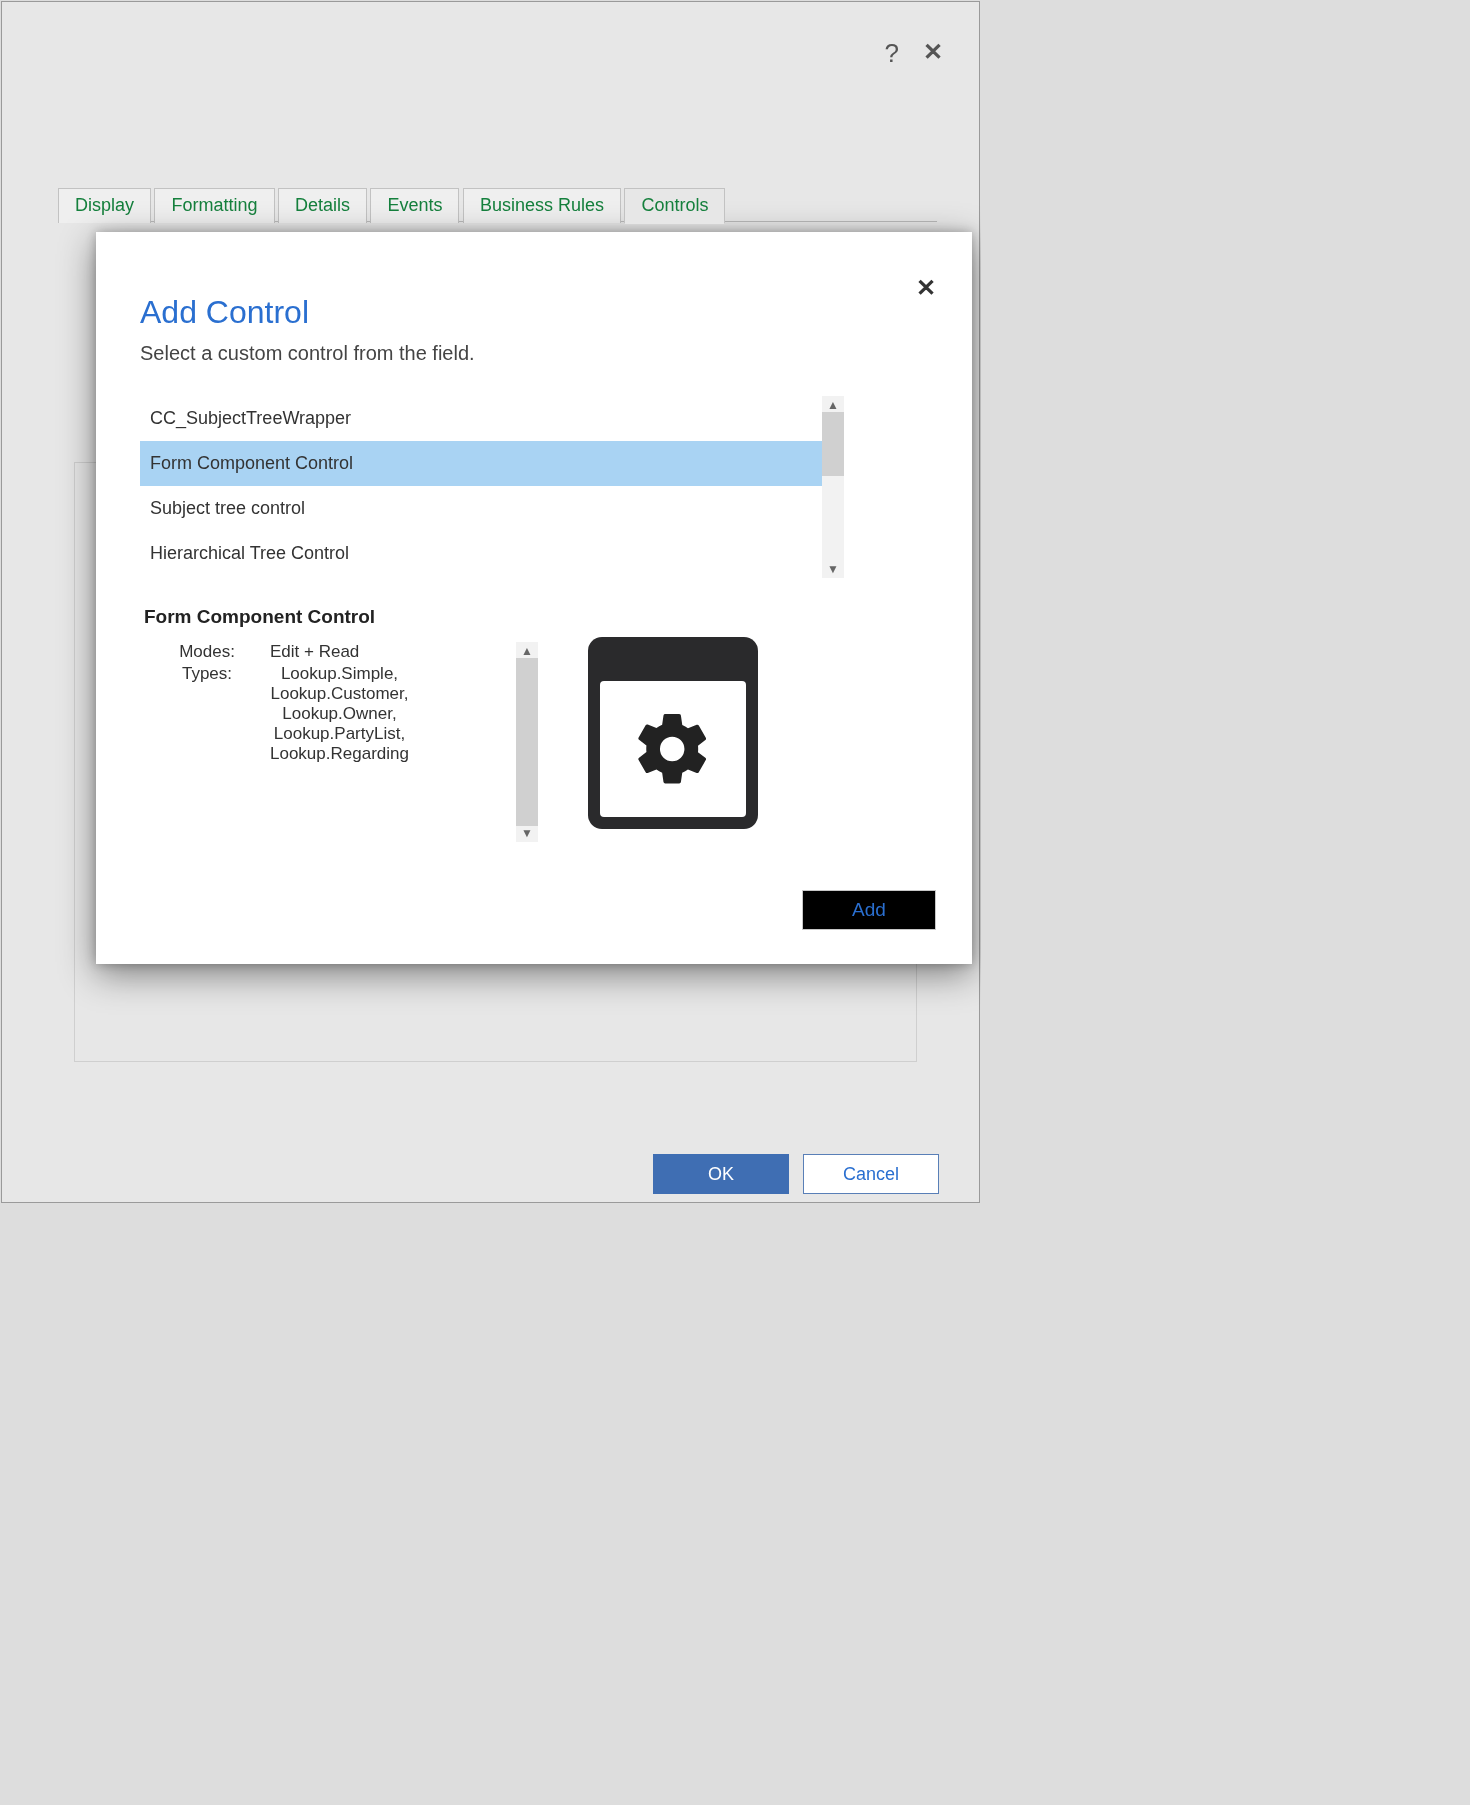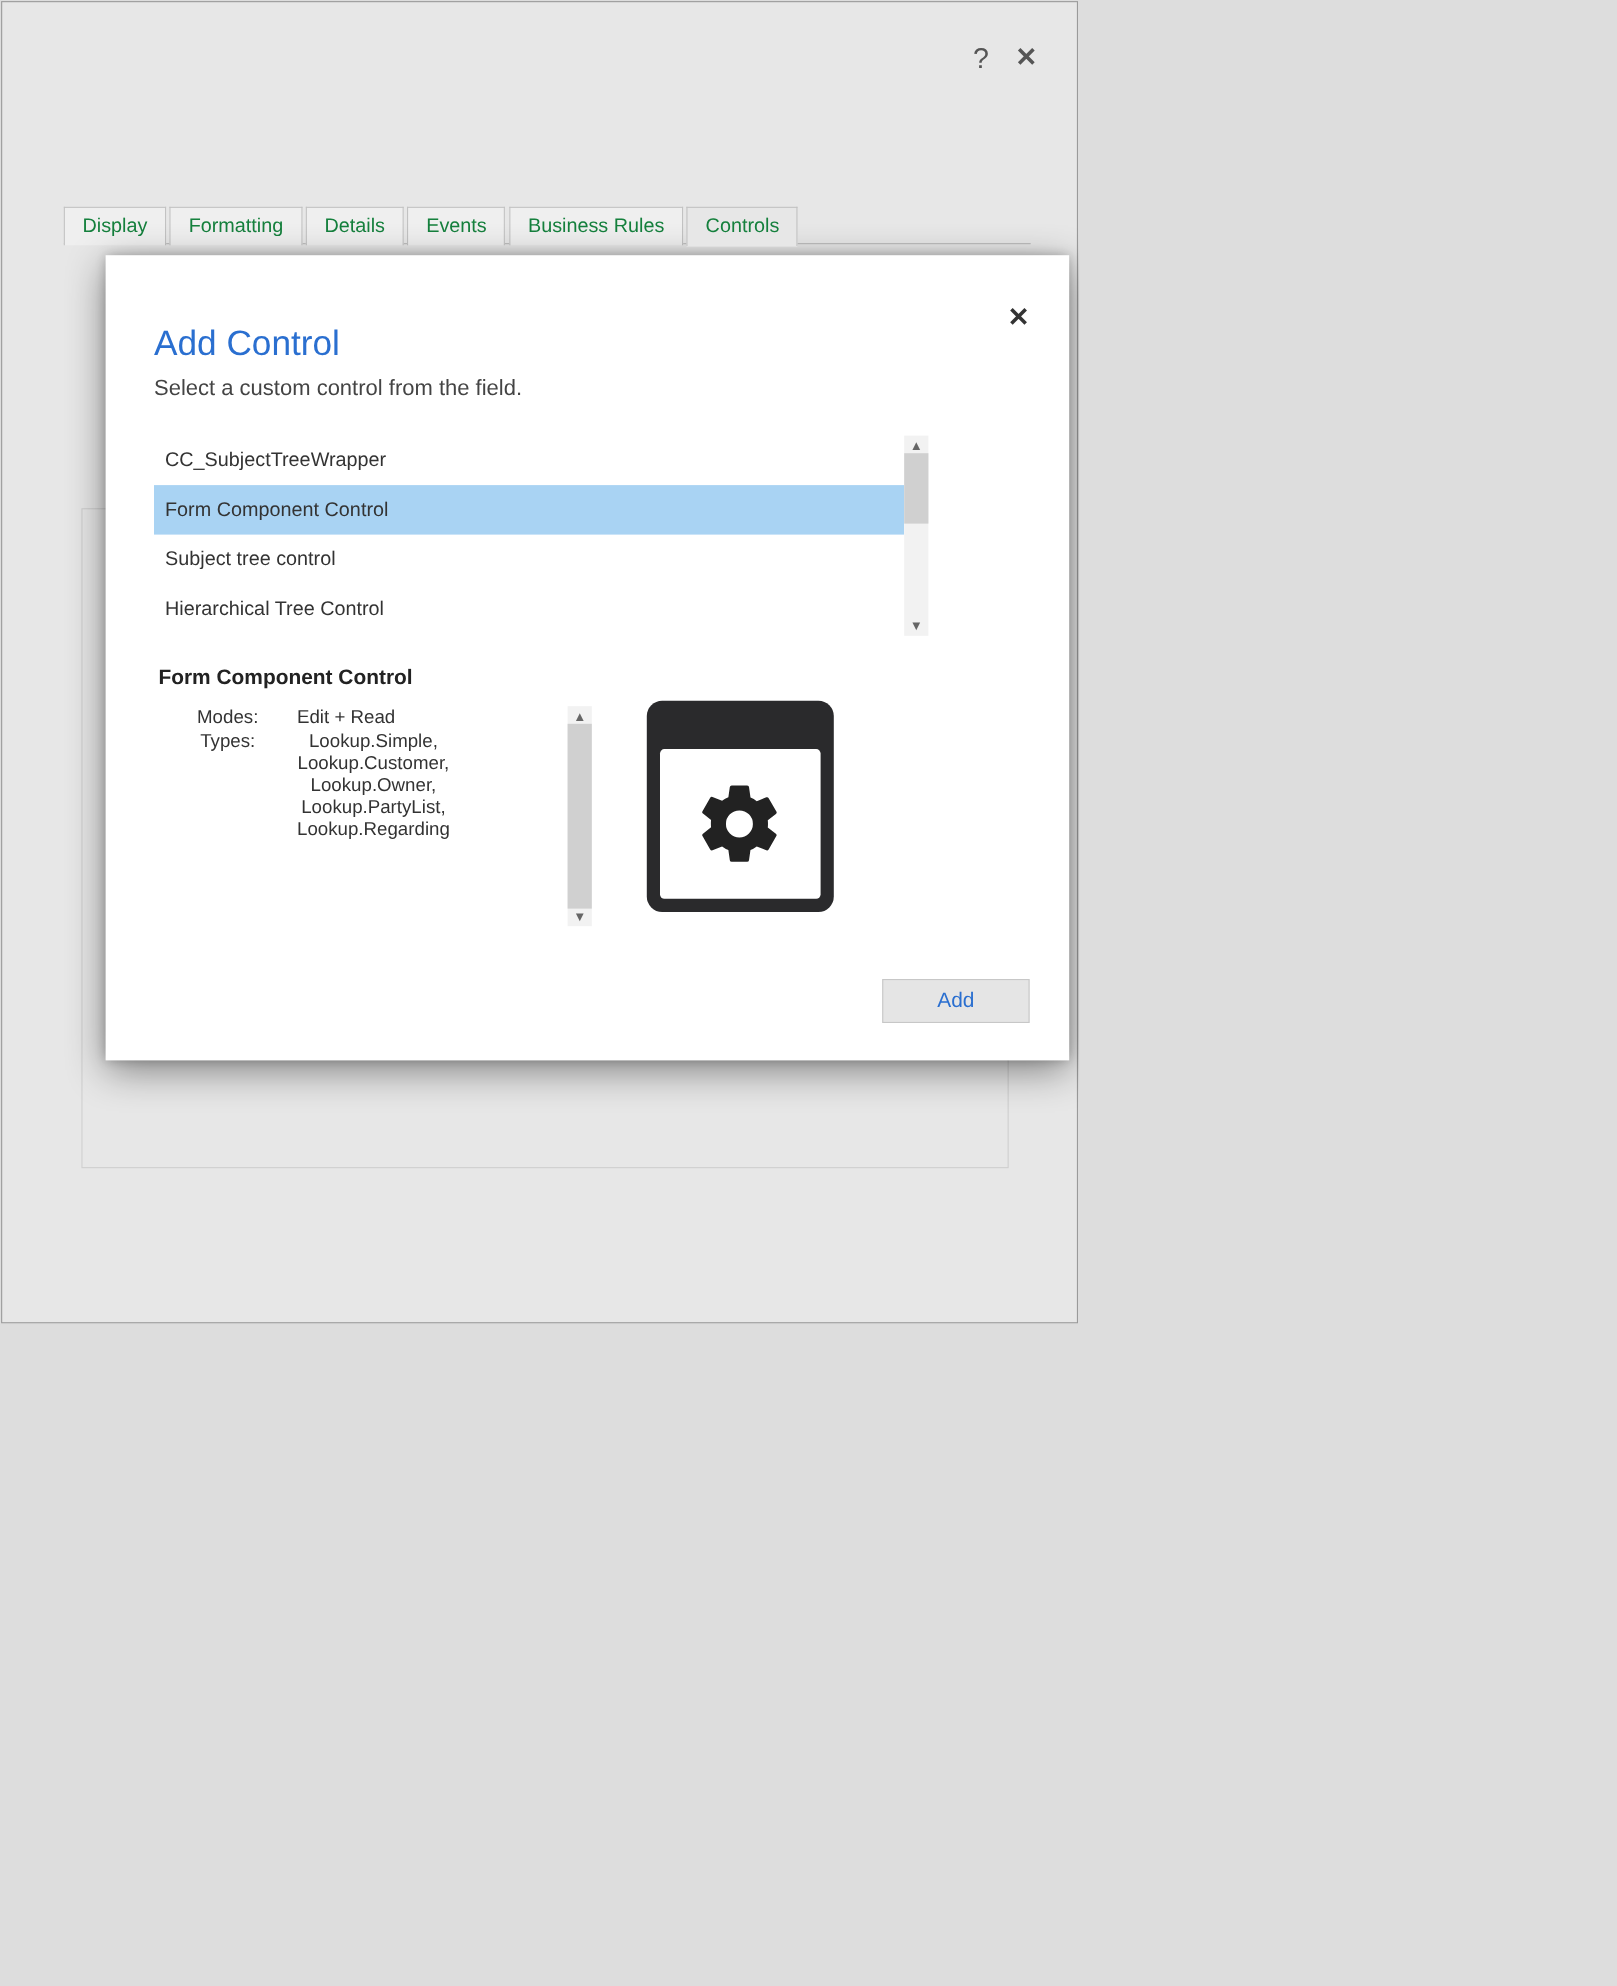--- a/index.html
+++ b/index.html
@@ -204,21 +204,21 @@
   .preview .screen {
     position:absolute; left:12px; right:12px; top:44px; bottom:12px;
     background:#fff; border-radius:4px;
     display:flex; align-items:center; justify-content:center;
   }
   .add-btn {
     position: absolute;
     right: 36px; bottom: 34px;
     min-width: 134px; height: 40px;
     border: 1px solid #c7c7c7;
-    background: #e5e5e5;
+    background: #000000;
     color: #2a6fd0;
     font-size: 19px;
     display:flex; align-items:center; justify-content:center;
   }
 </style>
 </head>
 <body>
 
 <div class="stage">
 
@@ -233,20 +233,24 @@
       <span class="tab">Events</span>
       <span class="tab">Business Rules</span>
       <span class="tab selected">Controls</span>
     </div>
 
     <div class="back-ghost-c">C</div>
     <div class="back-link">A</div>
 
     <div class="back-content-box"></div>
 
+    <div class="back-footer">
+      <div class="btn primary">OK</div>
+      <div class="btn">Cancel</div>
+    </div>
   </div>
 
   <div class="modal-shadow">
     <div class="modal-title">Add Control</div>
     <div class="modal-sub">Select a custom control from the field.</div>
     <div class="modal-close">✕</div>
 
     <div class="list-wrap">
       <div class="control-list">
         <div class="control-item">CC_SubjectTreeWrapper</div>

